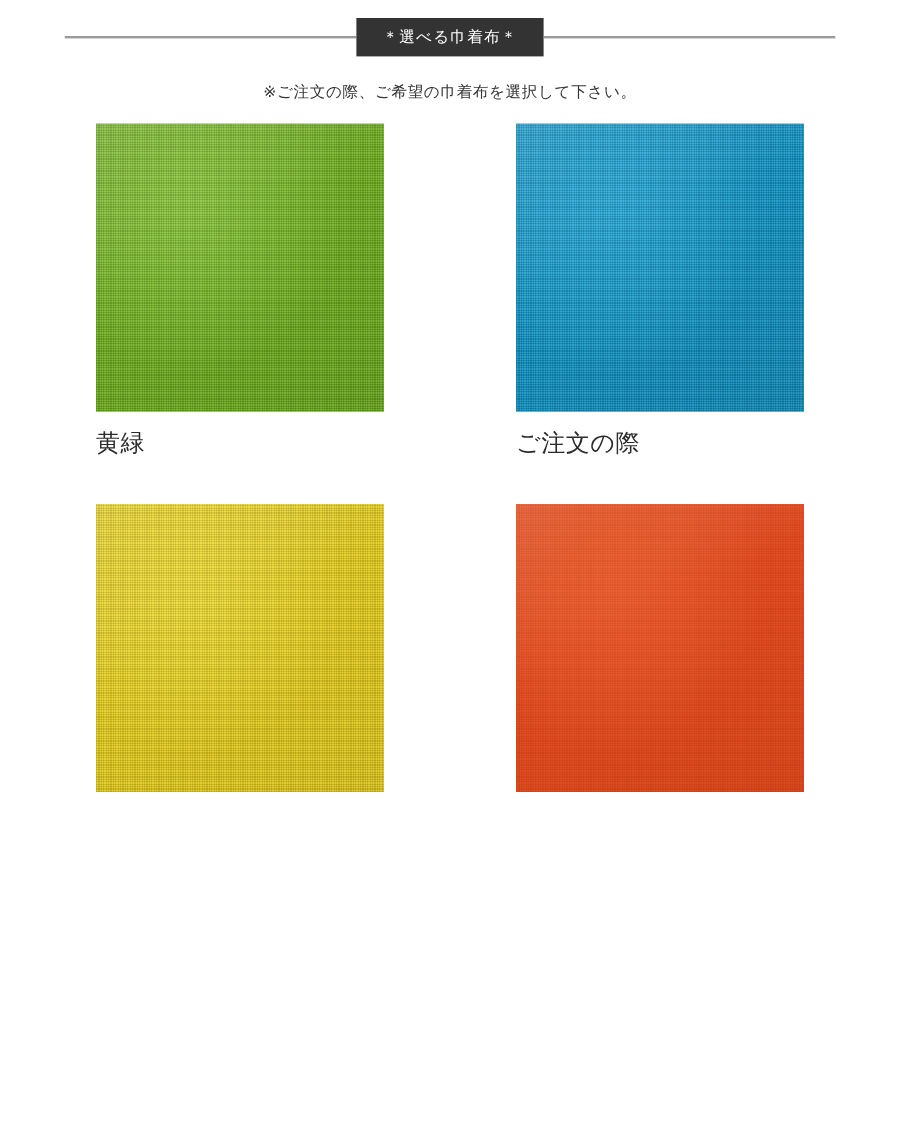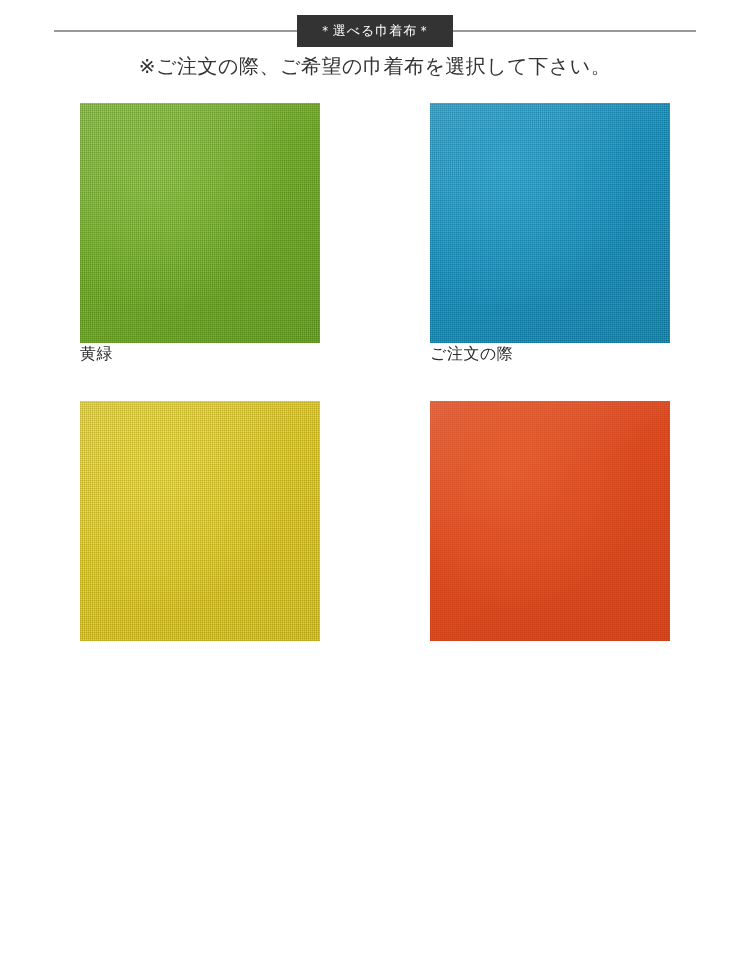--- a/index.html
+++ b/index.html
@@ -46,24 +46,24 @@
     padding: 9px 22px 10px 22px;
     line-height: 1;
     white-space: nowrap;
     text-align: right;
   }
 
   
   .subtitle {
     position: absolute;
     left: 0;
-    top: 53px;
+    top: 68px;
     width: 750px;
     text-align: center;
-    font-size: 20px;
+    font-size: 13px;
     color: #333333;
     letter-spacing: 0.5px;
     white-space: nowrap;
   }
 
   
   .swatch-grid {
     position: absolute;
     left: 80px;
     top: 103px;
@@ -100,22 +100,22 @@
   .swatch-chip.smooth::after { opacity: 0.28; }
   .swatch-chip.linen::after  { opacity: 0.55; }
 
   .swatch-shade {
     position: absolute;
     inset: 0;
     pointer-events: none;
   }
 
   .swatch-label {
-    margin-top: 1px;
-    font-size: 16px;
+    margin-top: 15px;
+    font-size: 20px;
     color: #2b2b2b;
     letter-spacing: 0.5px;
     line-height: 1.2;
   }
 </style>
 </head>
 <body>
 
 <div class="header-bar">
   <div class="header-rule left" style="width: 243px; margin-left: 38px; background-color: rgb(154, 154, 154);"></div>

